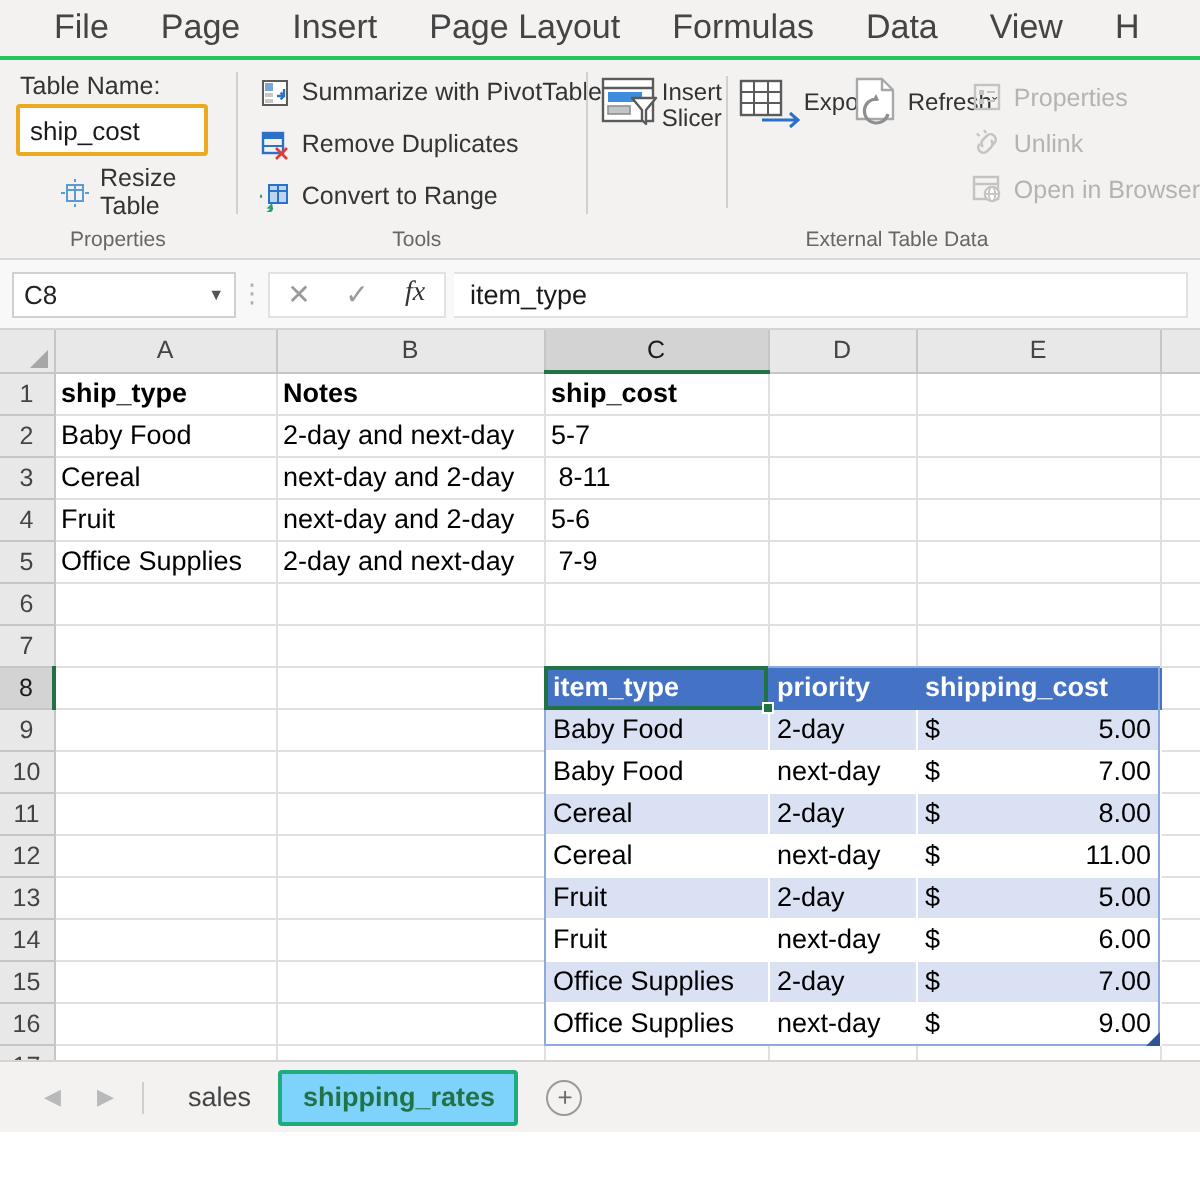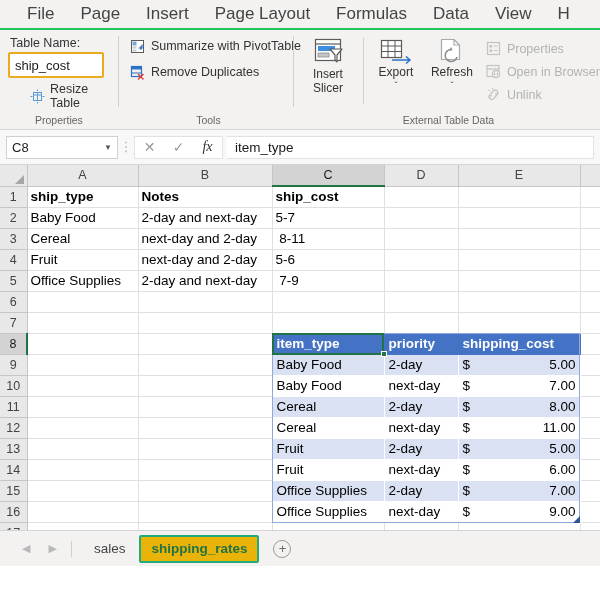--- a/index.html
+++ b/index.html
@@ -112,21 +112,20 @@
     margin-top: 2px;
     white-space: nowrap;
   }
 
   
   .g-ext { flex: 1; padding-left: 4px; }
   .ext-row { display: flex; align-items: flex-start; padding-top: 4px; }
   .big-btn {
     width: 56px;
     display: flex;
-    flex-direction: column;
     align-items: center;
     font-size: 12px;
     color: #333;
     padding-top: 4px;
   }
   .big-btn .bb-label { line-height: 13.5px; text-align: center; }
   .caret { font-size: 9px; line-height: 9px; color: #444; margin-top: 1px; }
   .sep-v {
     width: 1px;
     align-self: stretch;
@@ -328,21 +327,21 @@
   .nav-arrow { color: #b9b9b9; font-size: 11px; }
   .tab-sep { width: 1px; height: 16px; background: #cfcfcf; margin: 0 8px 0 2px; }
   .sheet-tab {
     height: 26px;
     display: flex; align-items: center;
     padding: 0 12px;
     font-size: 13.5px;
     color: #444;
   }
   .sheet-tab.active {
-    background: #eab308;
+    background: #7dd3fc;
     color: #217346;
     font-weight: bold;
     border: 2px solid #1fab7d;
     border-radius: 2px;
     padding: 0 10px;
     height: 28px;
   }
   .add-sheet {
     width: 18px; height: 18px;
     border: 1px solid #9a9a9a;
@@ -414,20 +413,32 @@
         <span>
           <svg width="15" height="15" viewBox="0 0 15 15">
             <rect x="1.5" y="1.5" width="10" height="10" fill="none" stroke="#2b71c7" stroke-width="1.2"></rect>
             <rect x="1.5" y="1.5" width="10" height="3" fill="#2b71c7"></rect>
             <line x1="1.5" y1="8" x2="11.5" y2="8" stroke="#2b71c7" stroke-width="1"></line>
             <path d="M8 9 L13.5 14.5 M13.5 9 L8 14.5" stroke="#e03a3a" stroke-width="1.4"></path>
           </svg>
         </span>
         <span>Remove Duplicates</span>
       </div>
+      <div class="tool-item">
+        <span>
+          <svg width="15" height="15" viewBox="0 0 15 15">
+            <rect x="4.5" y="1.5" width="9" height="9" fill="#bcd4ee" stroke="#2b71c7" stroke-width="1"></rect>
+            <line x1="4.5" y1="4.5" x2="13.5" y2="4.5" stroke="#2b71c7" stroke-width="1"></line>
+            <line x1="9" y1="1.5" x2="9" y2="10.5" stroke="#2b71c7" stroke-width="1"></line>
+            <path d="M1 7 A4.5 4.5 0 1 0 6 13" fill="none" stroke="#2b9f7a" stroke-width="1.4"></path>
+            <path d="M6 10.5 L6.6 13.6 L3.3 13.2 Z" fill="#2b9f7a"></path>
+          </svg>
+        </span>
+        <span>Convert to Range</span>
+      </div>
     </div>
     <div class="rib-label">Tools</div>
   </div>
 
   <div class="rib-group g-ext">
     <div class="rib-body">
       <div class="ext-row" style="width:100%">
 
         <div class="big-btn" style="width:62px">
           <span>
@@ -481,39 +492,39 @@
                 <rect x="3.5" y="8.5" width="2.5" height="2.5" fill="#c3c3c3"></rect>
                 <line x1="7.5" y1="5" x2="11.5" y2="5" stroke="#c3c3c3" stroke-width="1"></line>
                 <line x1="7.5" y1="9.5" x2="11.5" y2="9.5" stroke="#c3c3c3" stroke-width="1"></line>
               </svg>
             </span>
             <span>Properties</span>
           </div>
           <div class="small-item">
             <span>
               <svg width="15" height="15" viewBox="0 0 15 15">
+                <path d="M5.5 9.5 A2.6 2.6 0 0 1 5.5 5.8 L7.4 3.9 A2.6 2.6 0 0 1 11.1 7.6 L10 8.7" fill="none" stroke="#c3c3c3" stroke-width="1.3"></path>
+                <path d="M9.5 6 A2.6 2.6 0 0 1 9.5 9.7 L7.6 11.6 A2.6 2.6 0 0 1 3.9 7.9" fill="none" stroke="#c3c3c3" stroke-width="1.3"></path>
+                <line x1="6" y1="1" x2="7" y2="2.6" stroke="#c3c3c3" stroke-width="1.1"></line>
+                <line x1="2.4" y1="2.8" x2="3.8" y2="4" stroke="#c3c3c3" stroke-width="1.1"></line>
+              </svg>
+            </span>
+            <span>Unlink</span>
+          </div>
+          <div class="small-item">
+            <span>
+              <svg width="15" height="15" viewBox="0 0 15 15">
                 <rect x="1" y="1.5" width="12" height="11" fill="none" stroke="#c3c3c3" stroke-width="1.2"></rect>
                 <line x1="1" y1="5" x2="13" y2="5" stroke="#c3c3c3" stroke-width="1.2"></line>
                 <circle cx="10" cy="10" r="3.6" fill="#ffffff" stroke="#c3c3c3" stroke-width="1.1"></circle>
                 <ellipse cx="10" cy="10" rx="1.6" ry="3.6" fill="none" stroke="#c3c3c3" stroke-width="0.9"></ellipse>
                 <line x1="6.4" y1="10" x2="13.6" y2="10" stroke="#c3c3c3" stroke-width="0.9"></line>
               </svg>
             </span>
             <span>Open in Browser</span>
-          </div>
-          <div class="small-item">
-            <span>
-              <svg width="15" height="15" viewBox="0 0 15 15">
-                <path d="M5.5 9.5 A2.6 2.6 0 0 1 5.5 5.8 L7.4 3.9 A2.6 2.6 0 0 1 11.1 7.6 L10 8.7" fill="none" stroke="#c3c3c3" stroke-width="1.3"></path>
-                <path d="M9.5 6 A2.6 2.6 0 0 1 9.5 9.7 L7.6 11.6 A2.6 2.6 0 0 1 3.9 7.9" fill="none" stroke="#c3c3c3" stroke-width="1.3"></path>
-                <line x1="6" y1="1" x2="7" y2="2.6" stroke="#c3c3c3" stroke-width="1.1"></line>
-                <line x1="2.4" y1="2.8" x2="3.8" y2="4" stroke="#c3c3c3" stroke-width="1.1"></line>
-              </svg>
-            </span>
-            <span>Unlink</span>
           </div>
         </div>
 
       </div>
     </div>
     <div class="rib-label">External Table Data</div>
   </div>
 </div>
 
 <div class="formula-bar">

